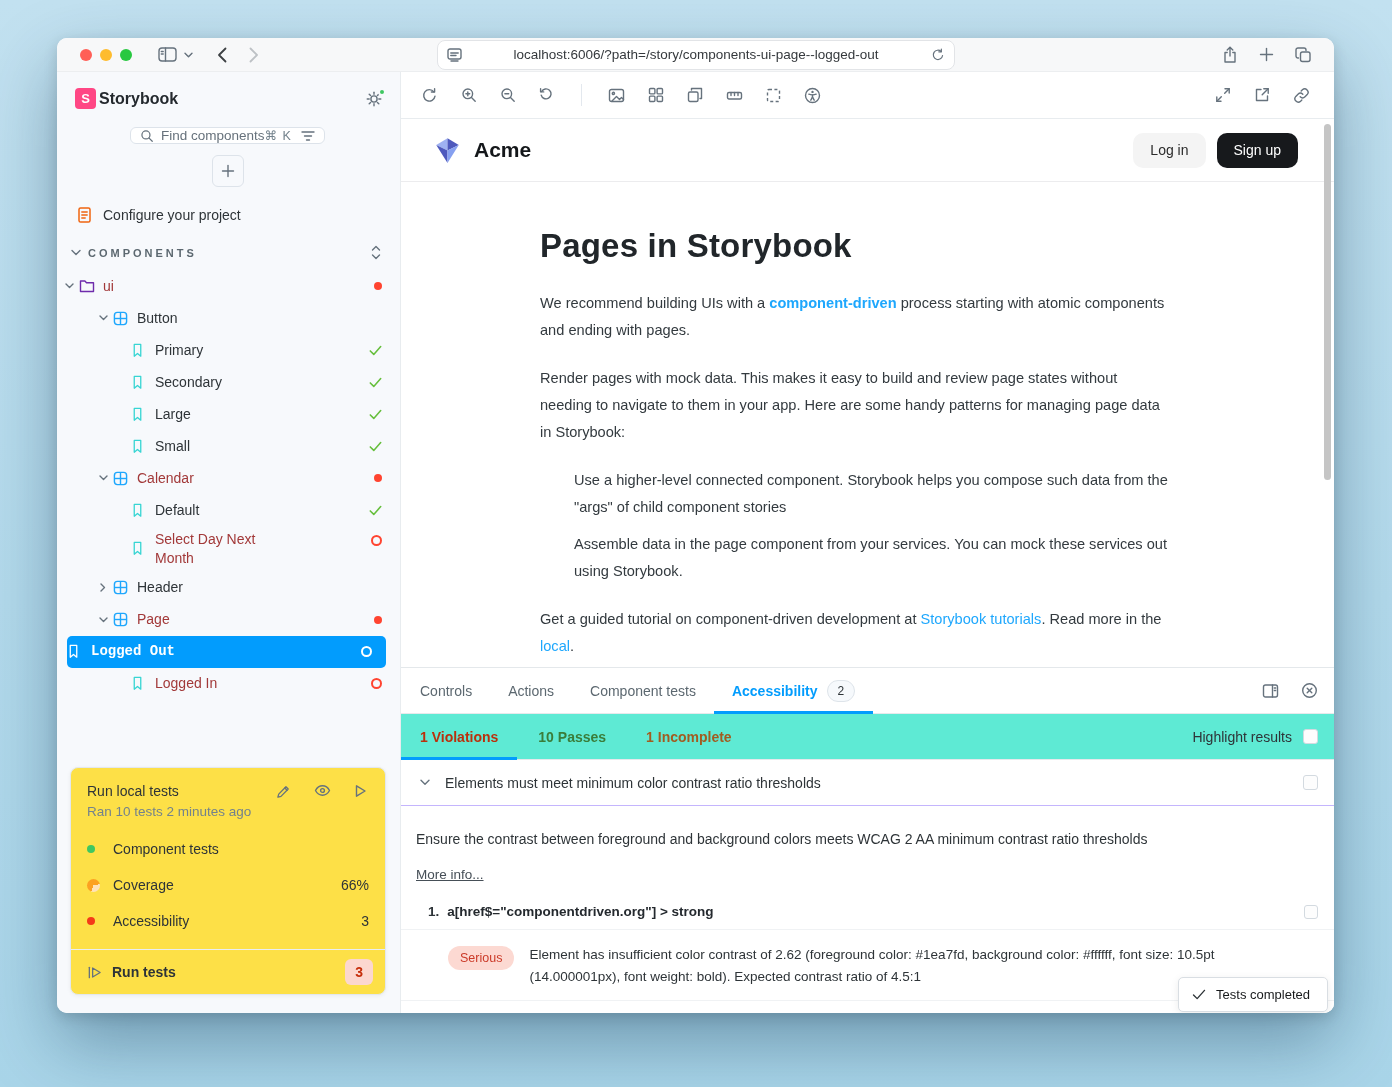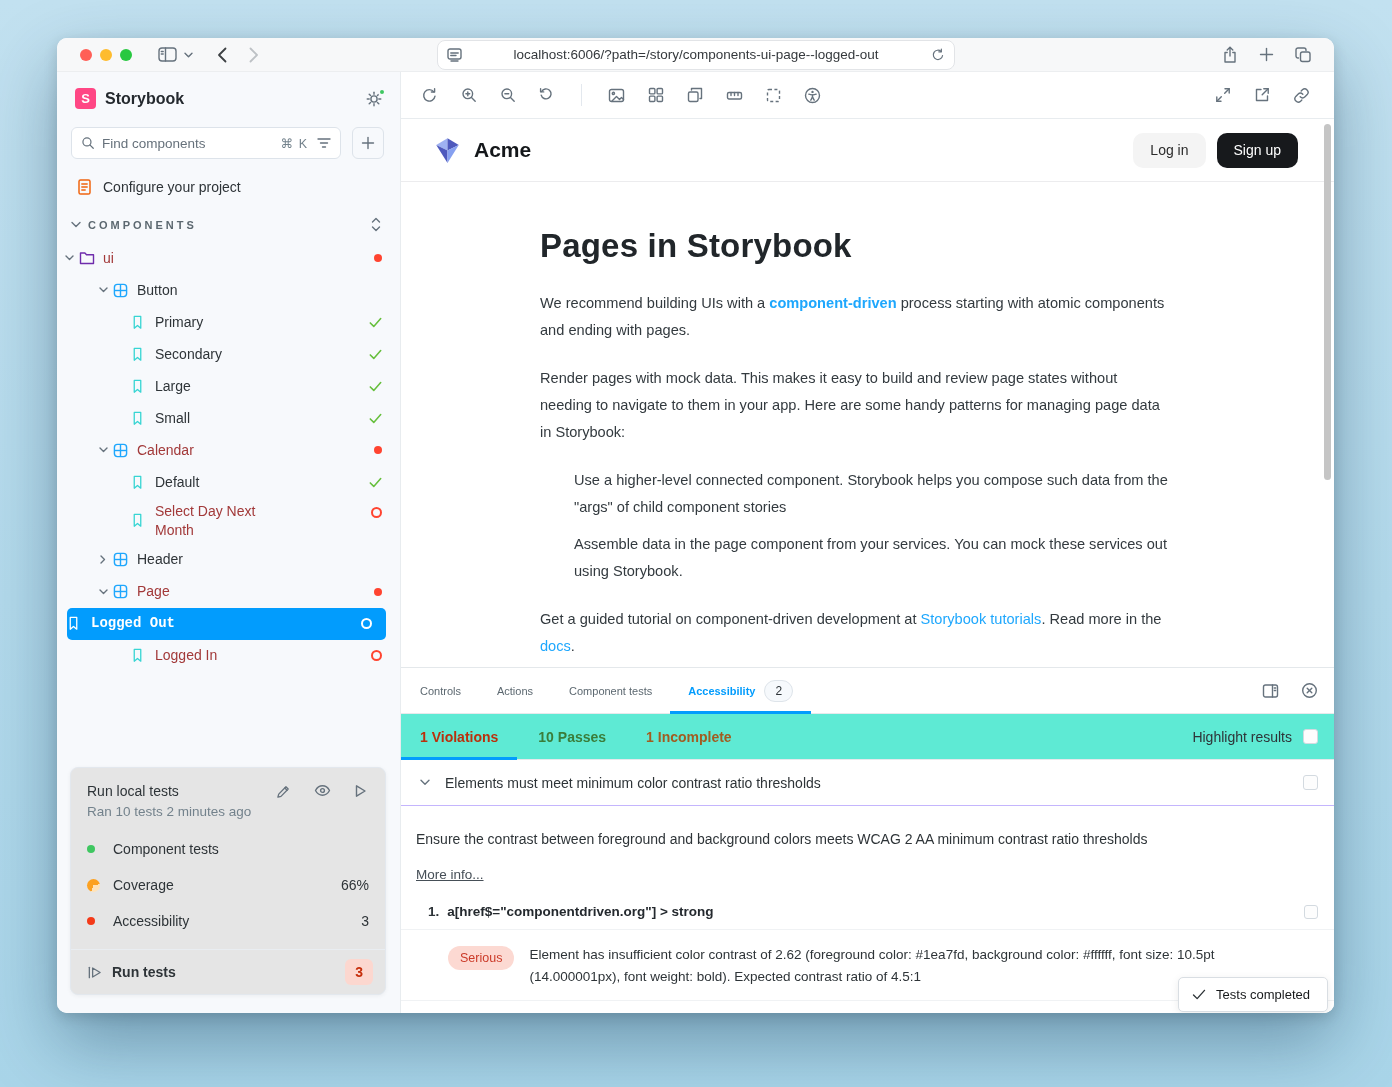--- a/index.html
+++ b/index.html
@@ -35,25 +35,25 @@
   .tb-right { margin-left:auto; display:flex; gap:21px; align-items:center; margin-right:6px; }
 
   
   .app { flex:1; min-height:0; display:flex; }
 
   
   .sidebar { width:343px; flex:none; background:#F7F9FC; display:flex; flex-direction:column; }
   .sb-head { display:flex; align-items:center; padding:16px 18px 10px 18px; }
   .logo-badge { width:21px; height:21px; border-radius:4px; background:#FF4785; color:#fff;
     font-weight:bold; font-size:13px; display:flex; align-items:center; justify-content:center; }
-  .brand { font-weight:bold; font-size:16px; color:#24292E; margin-left:9px; flex:1; }
+  .brand { font-weight:bold; font-size:16px; color:#24292E; margin-left:3px; flex:1; }
   .gear-wrap { position:relative; }
   .gear-dot { position:absolute; top:-3px; right:-4px; width:8px; height:8px; background:#3FC761;
     border-radius:50%; border:2px solid #F7F9FC; }
-  .sb-search-row { display:flex; gap:11px; padding:8px 16px 4px 14px; align-items:center; }
+  .sb-search-row { display:flex; gap:11px; padding:8px 16px 4px 14px; align-items:center;flex-direction:column; }
   .search-box { flex:1; height:32px; background:#fff; border:1px solid #DDE3EA; border-radius:6px;
     display:flex; align-items:center; padding:0 9px; }
   .search-placeholder { flex:1; margin-left:7px; color:#66717B; font-size:13.5px; }
   .kbd { color:#73828C; font-size:12.5px; margin-right:9px; letter-spacing:1px; }
   .add-btn { width:32px; height:32px; border:1px solid #DDE3EA; border-radius:6px; background:transparent;
     display:flex; align-items:center; justify-content:center; }
   .sb-configure { display:flex; align-items:center; gap:11px; padding:16px 16px 8px 20px; font-size:14px; color:#2E3438; }
   .sb-section { display:flex; align-items:center; padding:14px 18px 10px 14px; color:#5C6870; }
   .sb-section .label { font-size:11px; font-weight:bold; letter-spacing:3px; margin-left:7px; flex:1; }
 
@@ -65,21 +65,21 @@
   .red-label { color:#A23939; }
   .status { margin-left:auto; flex:none; display:flex; align-items:center; }
   .dot { width:8px; height:8px; border-radius:50%; background:#FF4430; }
   .ring { width:11px; height:11px; border-radius:50%; border:2px solid #FF4430; }
   .t-row.selected { background:#029CFD; border-radius:5px; margin:0 14px 0 10px;
     padding-right:14px; color:#fff; font-weight:bold;font-family:Liberation Mono, monospace; }
   .t-row.selected .ring { border-color:#fff; }
   .narrow { max-width:132px; }
 
   
-  .test-widget { margin:auto 14px 18px 13px; background:#e5e5e5; border:1px solid #E3E8EE;
+  .test-widget { margin:auto 14px 18px 13px; background:#fde047; border:1px solid #E3E8EE;
     border-radius:8px; box-shadow:0 1px 4px rgba(0,0,0,.05); }
   .tw-top { padding:15px 16px 4px 16px; }
   .tw-title-row { display:flex; align-items:center; }
   .tw-title { font-size:14px; flex:1; }
   .tw-icons { display:flex; gap:23px; margin-right:2px; }
   .tw-sub { color:#73828C; font-size:13.5px; margin-top:5px; }
   .tw-rows { padding:8px 16px 10px 16px; }
   .tw-row { display:flex; align-items:center; height:36px; font-size:14px; }
   .tw-row .bullet { width:26px; display:flex; }
   .g-dot { width:8px; height:8px; border-radius:50%; background:#3FC761; }
@@ -114,21 +114,21 @@
   .article ul { list-style:none; padding-left:34px; margin-bottom:21px; }
   .article li { margin-bottom:10px; max-width:600px; }
   .a-link { color:#1EA7FD; }
   .a-link.bold { font-weight:bold; }
   .scroll-thumb { position:absolute; right:3px; top:5px; width:7px; height:356px; background:#C5C5C5; border-radius:4px; }
 
   
   .panel { height:346px; flex:none; border-top:1px solid #E4E8EB; display:flex; flex-direction:column; background:#fff; }
   .panel-tabs { height:46px; flex:none; display:flex; align-items:stretch; padding:0 16px 0 1px; border-bottom:1px solid #E6E9EC; }
   .ptab-wrap { position:relative; display:flex; align-items:center; padding:0 18px; }
-  .ptab { font-size:11px; color:#5C6870; }
+  .ptab { font-size:14px; color:#5C6870; }
   .ptab-wrap.active .ptab { color:#029CFD; font-weight:bold; }
   .ptab-wrap.active::after { content:''; position:absolute; left:0; right:0; bottom:-1px; height:3px; background:#029CFD; }
   .badge-pill { margin-left:9px; background:#F6F9FC; border:1px solid #DEE4EA; border-radius:20px;
     padding:3px 10px; font-size:12px; color:#2E3438; }
   .panel-tab-icons { margin-left:auto; display:flex; gap:22px; align-items:center; }
 
   .subbar { height:46px; flex:none; background:#5eead4; border-bottom:1px solid #E6E9EC;
     display:flex; align-items:stretch; padding:0 16px 0 0; }
   .sub { position:relative; display:flex; align-items:center; padding:0 19px; font-size:14px; font-weight:bold; }
   .sub.violations { color:#BA300C; }
@@ -690,21 +690,21 @@
         </div>
 
         <div class="article">
           <h1>Pages in Storybook</h1>
           <p><span>We recommend building UIs with a </span><span class="a-link bold">component-driven</span><span> process starting with atomic components and ending with pages.</span></p>
           <p>Render pages with mock data. This makes it easy to build and review page states without needing to navigate to them in your app. Here are some handy patterns for managing page data in Storybook:</p>
           <ul>
             <li>Use a higher-level connected component. Storybook helps you compose such data from the "args" of child component stories</li>
             <li>Assemble data in the page component from your services. You can mock these services out using Storybook.</li>
           </ul>
-          <p><span>Get a guided tutorial on component-driven development at </span><span class="a-link">Storybook tutorials</span><span>. Read more in the </span><span class="a-link">docs</span><span>.</span></p>
+          <p><span>Get a guided tutorial on component-driven development at </span><span class="a-link">Storybook tutorials</span><span>. Read more in the </span><span class="a-link">local</span><span>.</span></p>
         </div>
         <div class="scroll-thumb"></div>
       </div>
 
       <div class="panel">
         <div class="panel-tabs">
           <span class="ptab-wrap">
               <span class="ptab">Controls</span>
             </span>
           <span class="ptab-wrap">

